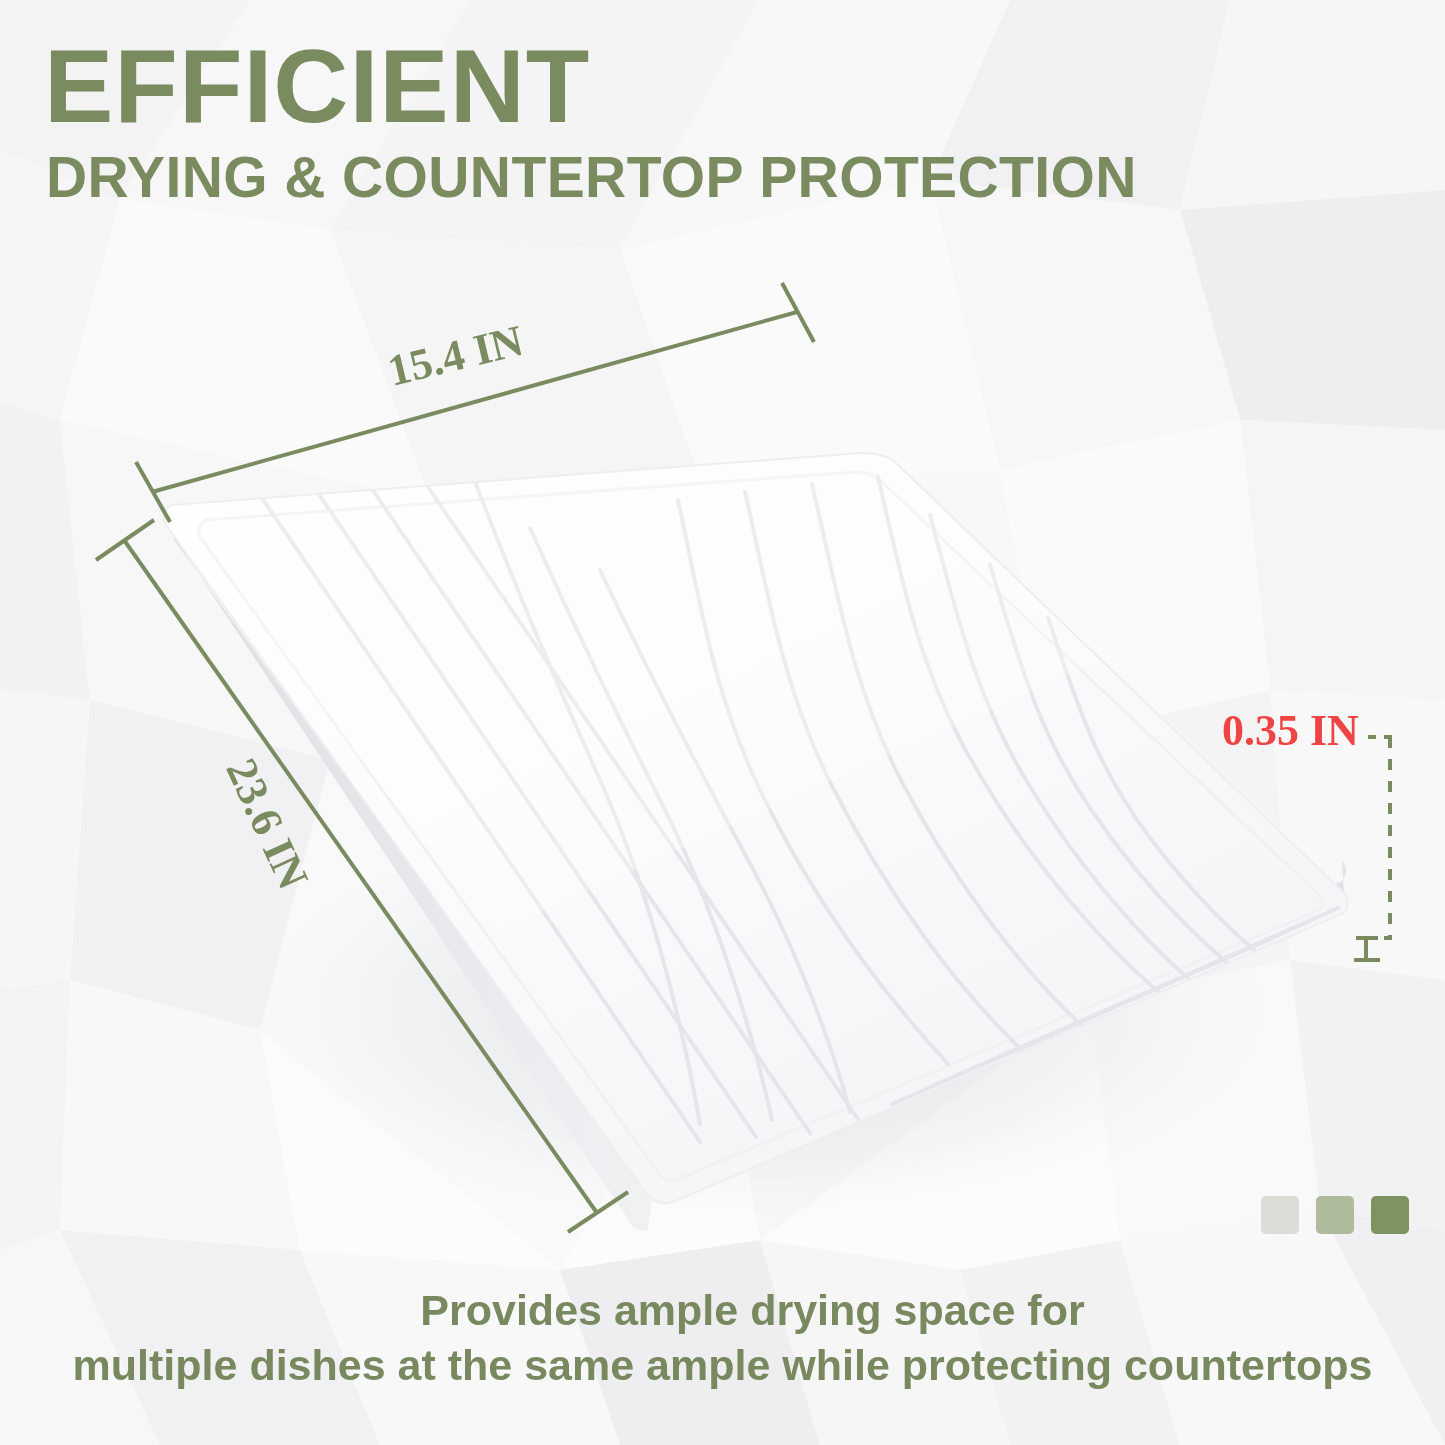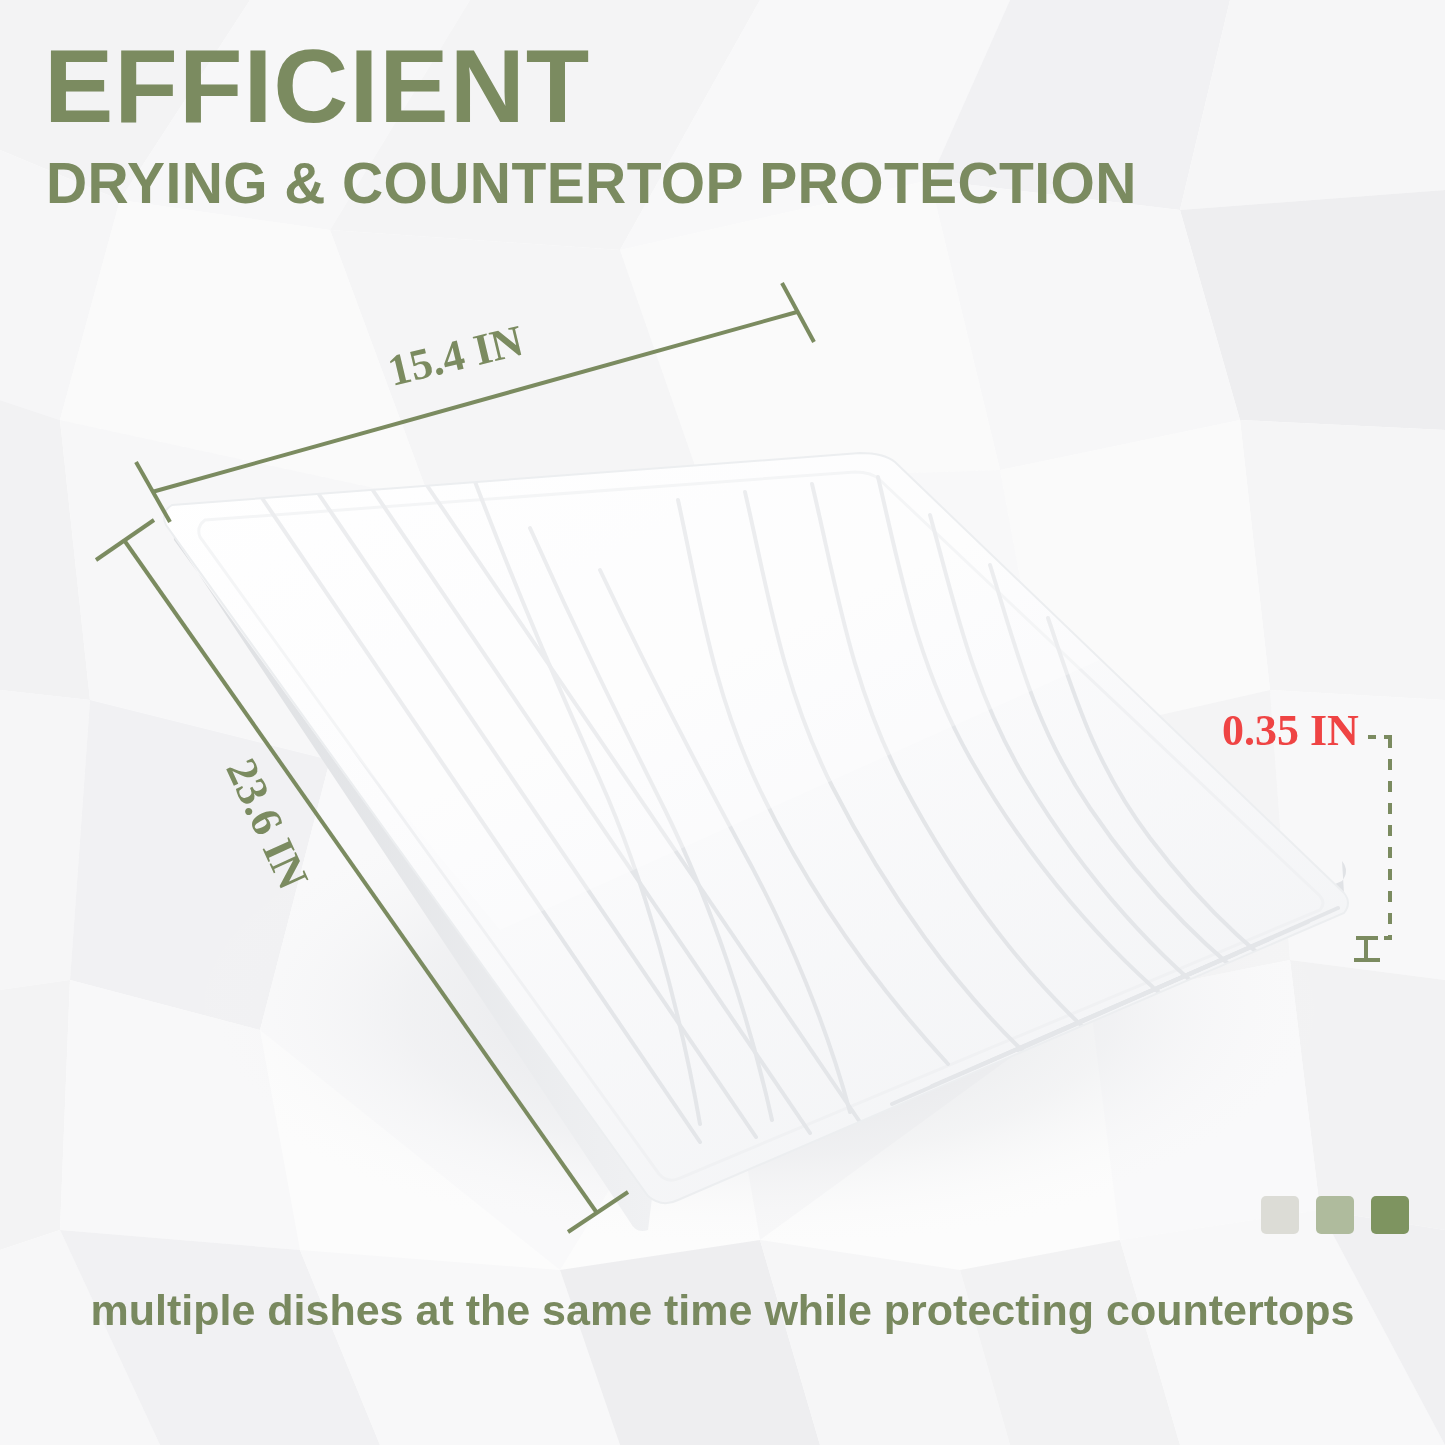--- a/index.html
+++ b/index.html
@@ -36,21 +36,21 @@
     white-space:nowrap;
     margin:0;
   }
   .headline-sub{
     font-size:57px;
     font-weight:700;
     letter-spacing:0.4px;
     line-height:1.05;
     color:#7b8b60;
     white-space:nowrap;
-    margin:16px 0 0 2px;
+    margin:10px 0 0 2px;
   }
   
   #product-svg{
     position:absolute;
     left:0;top:0;
     width:1445px;height:1445px;
     z-index:3;
   }
   
   #dim-svg{
@@ -265,16 +265,17 @@
 
   <div class="dim-label" id="dim-label-thickness" style="color: #ef4444;">0.35 IN</div>
 
   <div id="swatches">
     <div class="swatch" style="background: rgb(220, 220, 214);"></div>
     <div class="swatch" style="background: rgb(175, 187, 157);"></div>
     <div class="swatch" style="background: rgb(126, 148, 96);"></div>
   </div>
 
   <div id="caption" style="color: rgb(121, 137, 95);">
-    <span class="cap-line cap-line-2">multiple dishes at the same time while protecting countertops</span>
+    <span class="cap-line cap-line-1">Provides ample drying space for</span>
+    <span class="cap-line cap-line-2">multiple dishes at the same ample while protecting countertops</span>
   </div>
 
 </div>
 
 </body></html>

